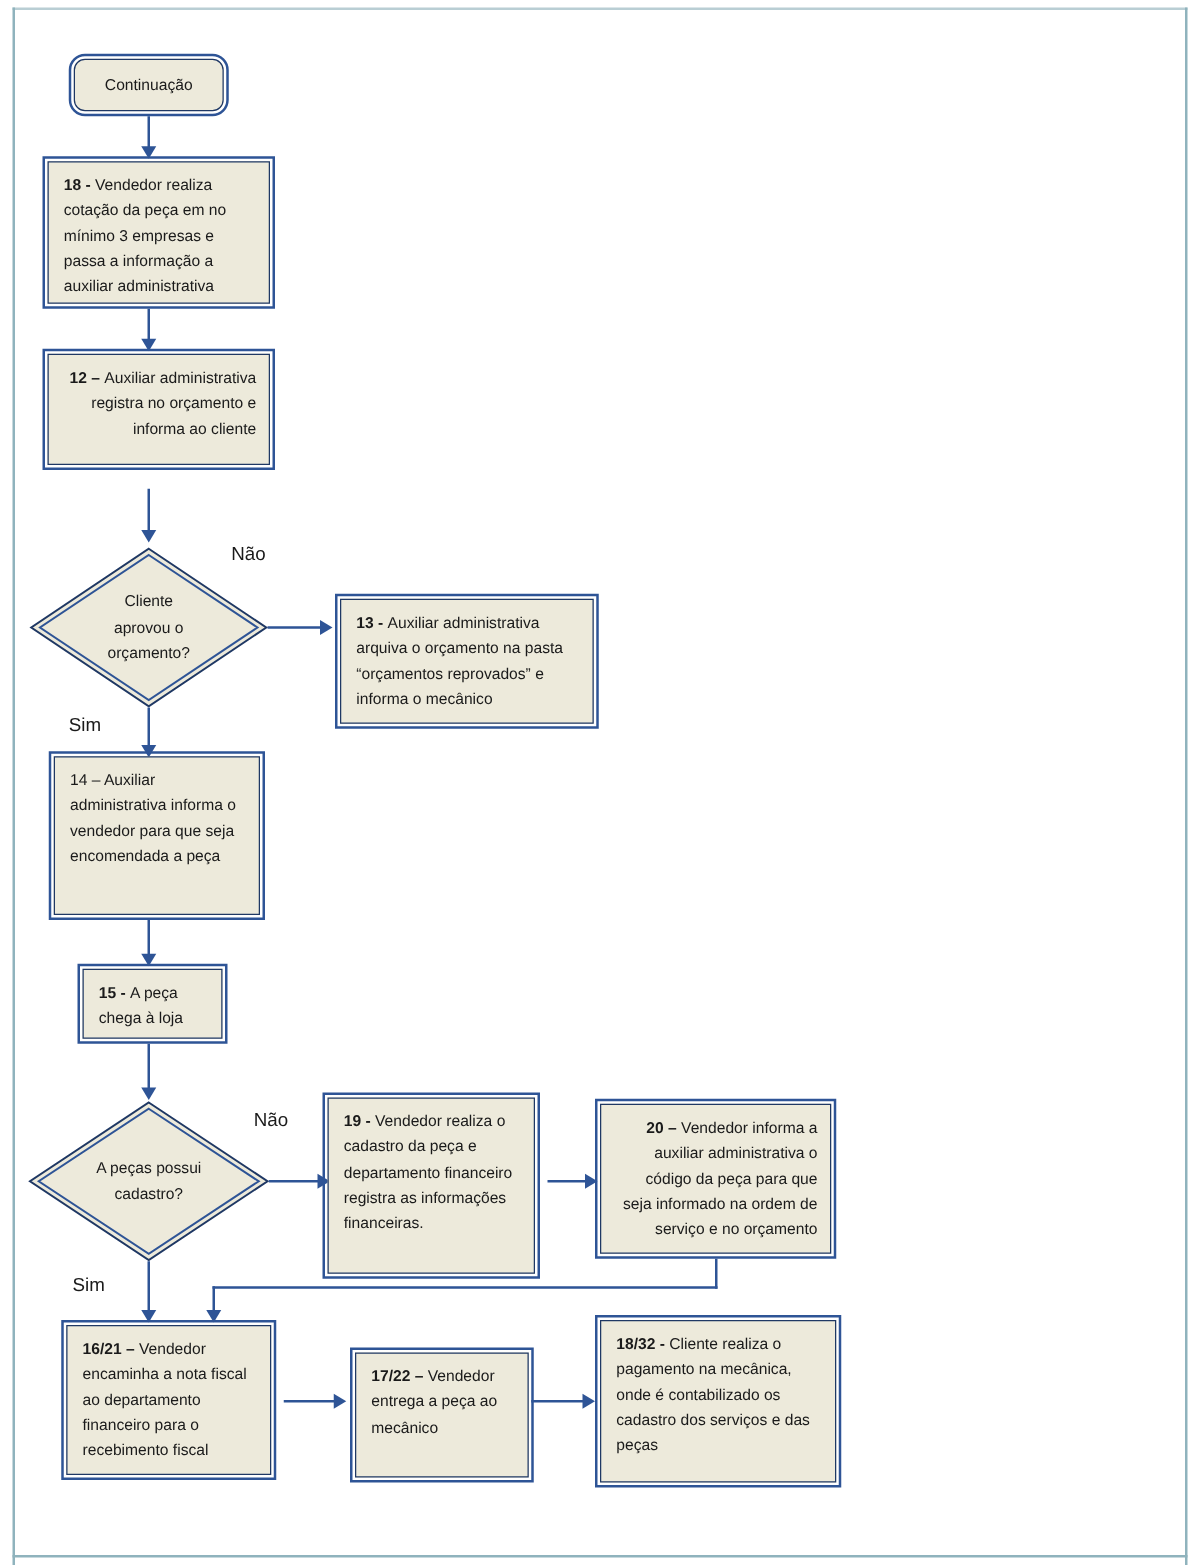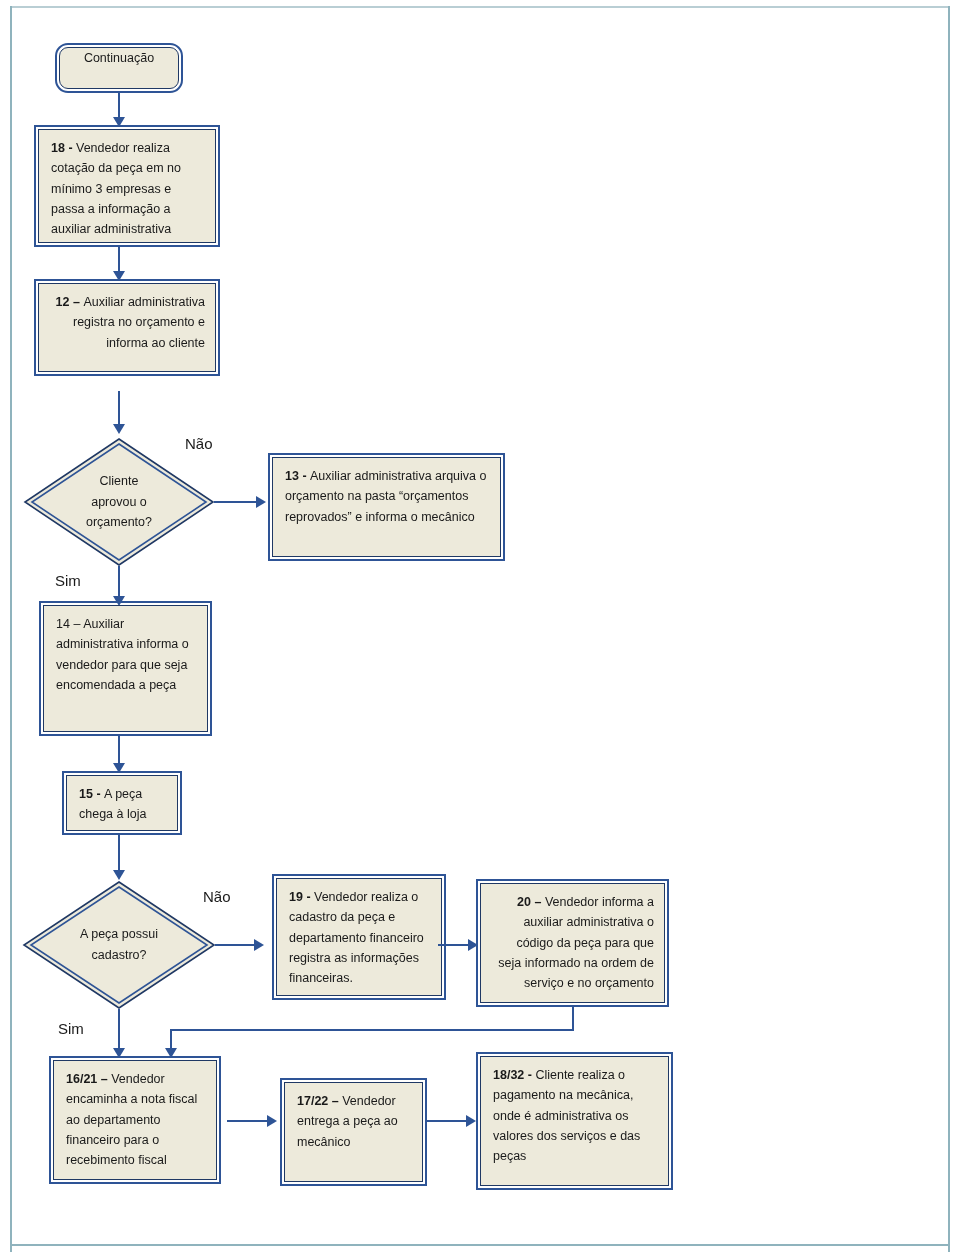--- a/index.html
+++ b/index.html
@@ -39,20 +39,21 @@
     font-size: 12.5px;
     line-height: 1.62;
     padding: 8px 10px 6px 12px;
   }
   .node.rounded {
     border-radius: 9px;
     outline: 2px solid #2E5496;
     outline-offset: 2px;
     padding: 0;
     display: flex;
+    align-items: center;
     justify-content: center;
   }
   .node .txt { display: block; }
 
   
   .diamond {
     position: absolute;
     box-sizing: border-box;
   }
   .diamond .dshape {
@@ -142,21 +143,21 @@
       <span>Cliente</span>
       <span>aprovou o</span>
       <span>orçamento?</span>
     </div>
   </div>
 
   <div class="edge-label" style="left:185px; top:435px;">Não</div>
   <div class="ln h" style="left:214px; top:501px; width:46px;"></div>
   <div class="arrow right" style="left:256px; top:496px;"></div>
 
-  <div class="node" style="left:272px; top:457px; width:229px; height:100px;">
+  <div class="node" style="left:272px; top:479px; width:203px; height:100px;">
     <span style="font-weight:bold">13 - </span>
     <span>Auxiliar administrativa arquiva o orçamento na pasta “orçamentos reprovados” e informa o mecânico</span>
   </div>
 
   <div class="edge-label" style="left:55px; top:572px;">Sim</div>
   <div class="ln v" style="left:118px; top:566px; height:33px;"></div>
   <div class="arrow down" style="left:113px; top:596px;"></div>
 
   <div class="node" style="left:43px; top:605px; width:165px; height:127px;">
     <span style="font-weight:normal">14 – </span>
@@ -173,30 +174,30 @@
 
   <div class="ln v" style="left:118px; top:835px; height:38px;"></div>
   <div class="arrow down" style="left:113px; top:870px;"></div>
 
   <div class="diamond" style="left:22px; top:880px; width:194px; height:130px;">
     <svg class="dshape" viewBox="0 0 194 130" preserveAspectRatio="none">
       <polygon points="97,2 192,65 97,128 2,65" fill="#EDEADB" stroke="#1F3864" stroke-width="1.6"></polygon>
       <polygon points="97,7 185,65 97,123 9,65" fill="none" stroke="#2E5496" stroke-width="1.6"></polygon>
     </svg>
     <div class="dlabel">
-      <span>A peça possui</span>
+      <span>A peças possui</span>
       <span>cadastro?</span>
     </div>
   </div>
 
   <div class="edge-label" style="left:203px; top:888px;">Não</div>
   <div class="ln h" style="left:215px; top:944px; width:43px;"></div>
   <div class="arrow right" style="left:254px; top:939px;"></div>
 
-  <div class="node" style="left:276px; top:878px; width:166px; height:118px;">
+  <div class="node" style="left:262px; top:878px; width:166px; height:141px;">
     <span style="font-weight:bold">19 - </span>
     <span>Vendedor realiza o cadastro da peça e departamento financeiro registra as informações financeiras.</span>
   </div>
 
   <div class="ln h" style="left:438px; top:944px; width:34px;"></div>
   <div class="arrow right" style="left:468px; top:939px;"></div>
 
   <div class="node" style="left:480px; top:883px; width:185px; height:120px;text-align:right;">
     <span style="font-weight:bold">20 – </span>
     <span>Vendedor informa a auxiliar administrativa o código da peça para que seja informado na ordem de serviço e no orçamento</span>
@@ -222,16 +223,16 @@
   <div class="node" style="left:284px; top:1082px; width:139px; height:100px;">
     <span style="font-weight:bold">17/22 – </span>
     <span>Vendedor entrega a peça ao mecânico</span>
   </div>
 
   <div class="ln h" style="left:425px; top:1120px; width:44px;"></div>
   <div class="arrow right" style="left:466px; top:1115px;"></div>
 
   <div class="node" style="left:480px; top:1056px; width:189px; height:130px;">
     <span style="font-weight:bold">18/32 - </span>
-    <span>Cliente realiza o pagamento na mecânica, onde é administrativa os valores dos serviços e das peças</span>
+    <span>Cliente realiza o pagamento na mecânica, onde é contabilizado os cadastro dos serviços e das peças</span>
   </div>
 
 </div>
 
 </body></html>

